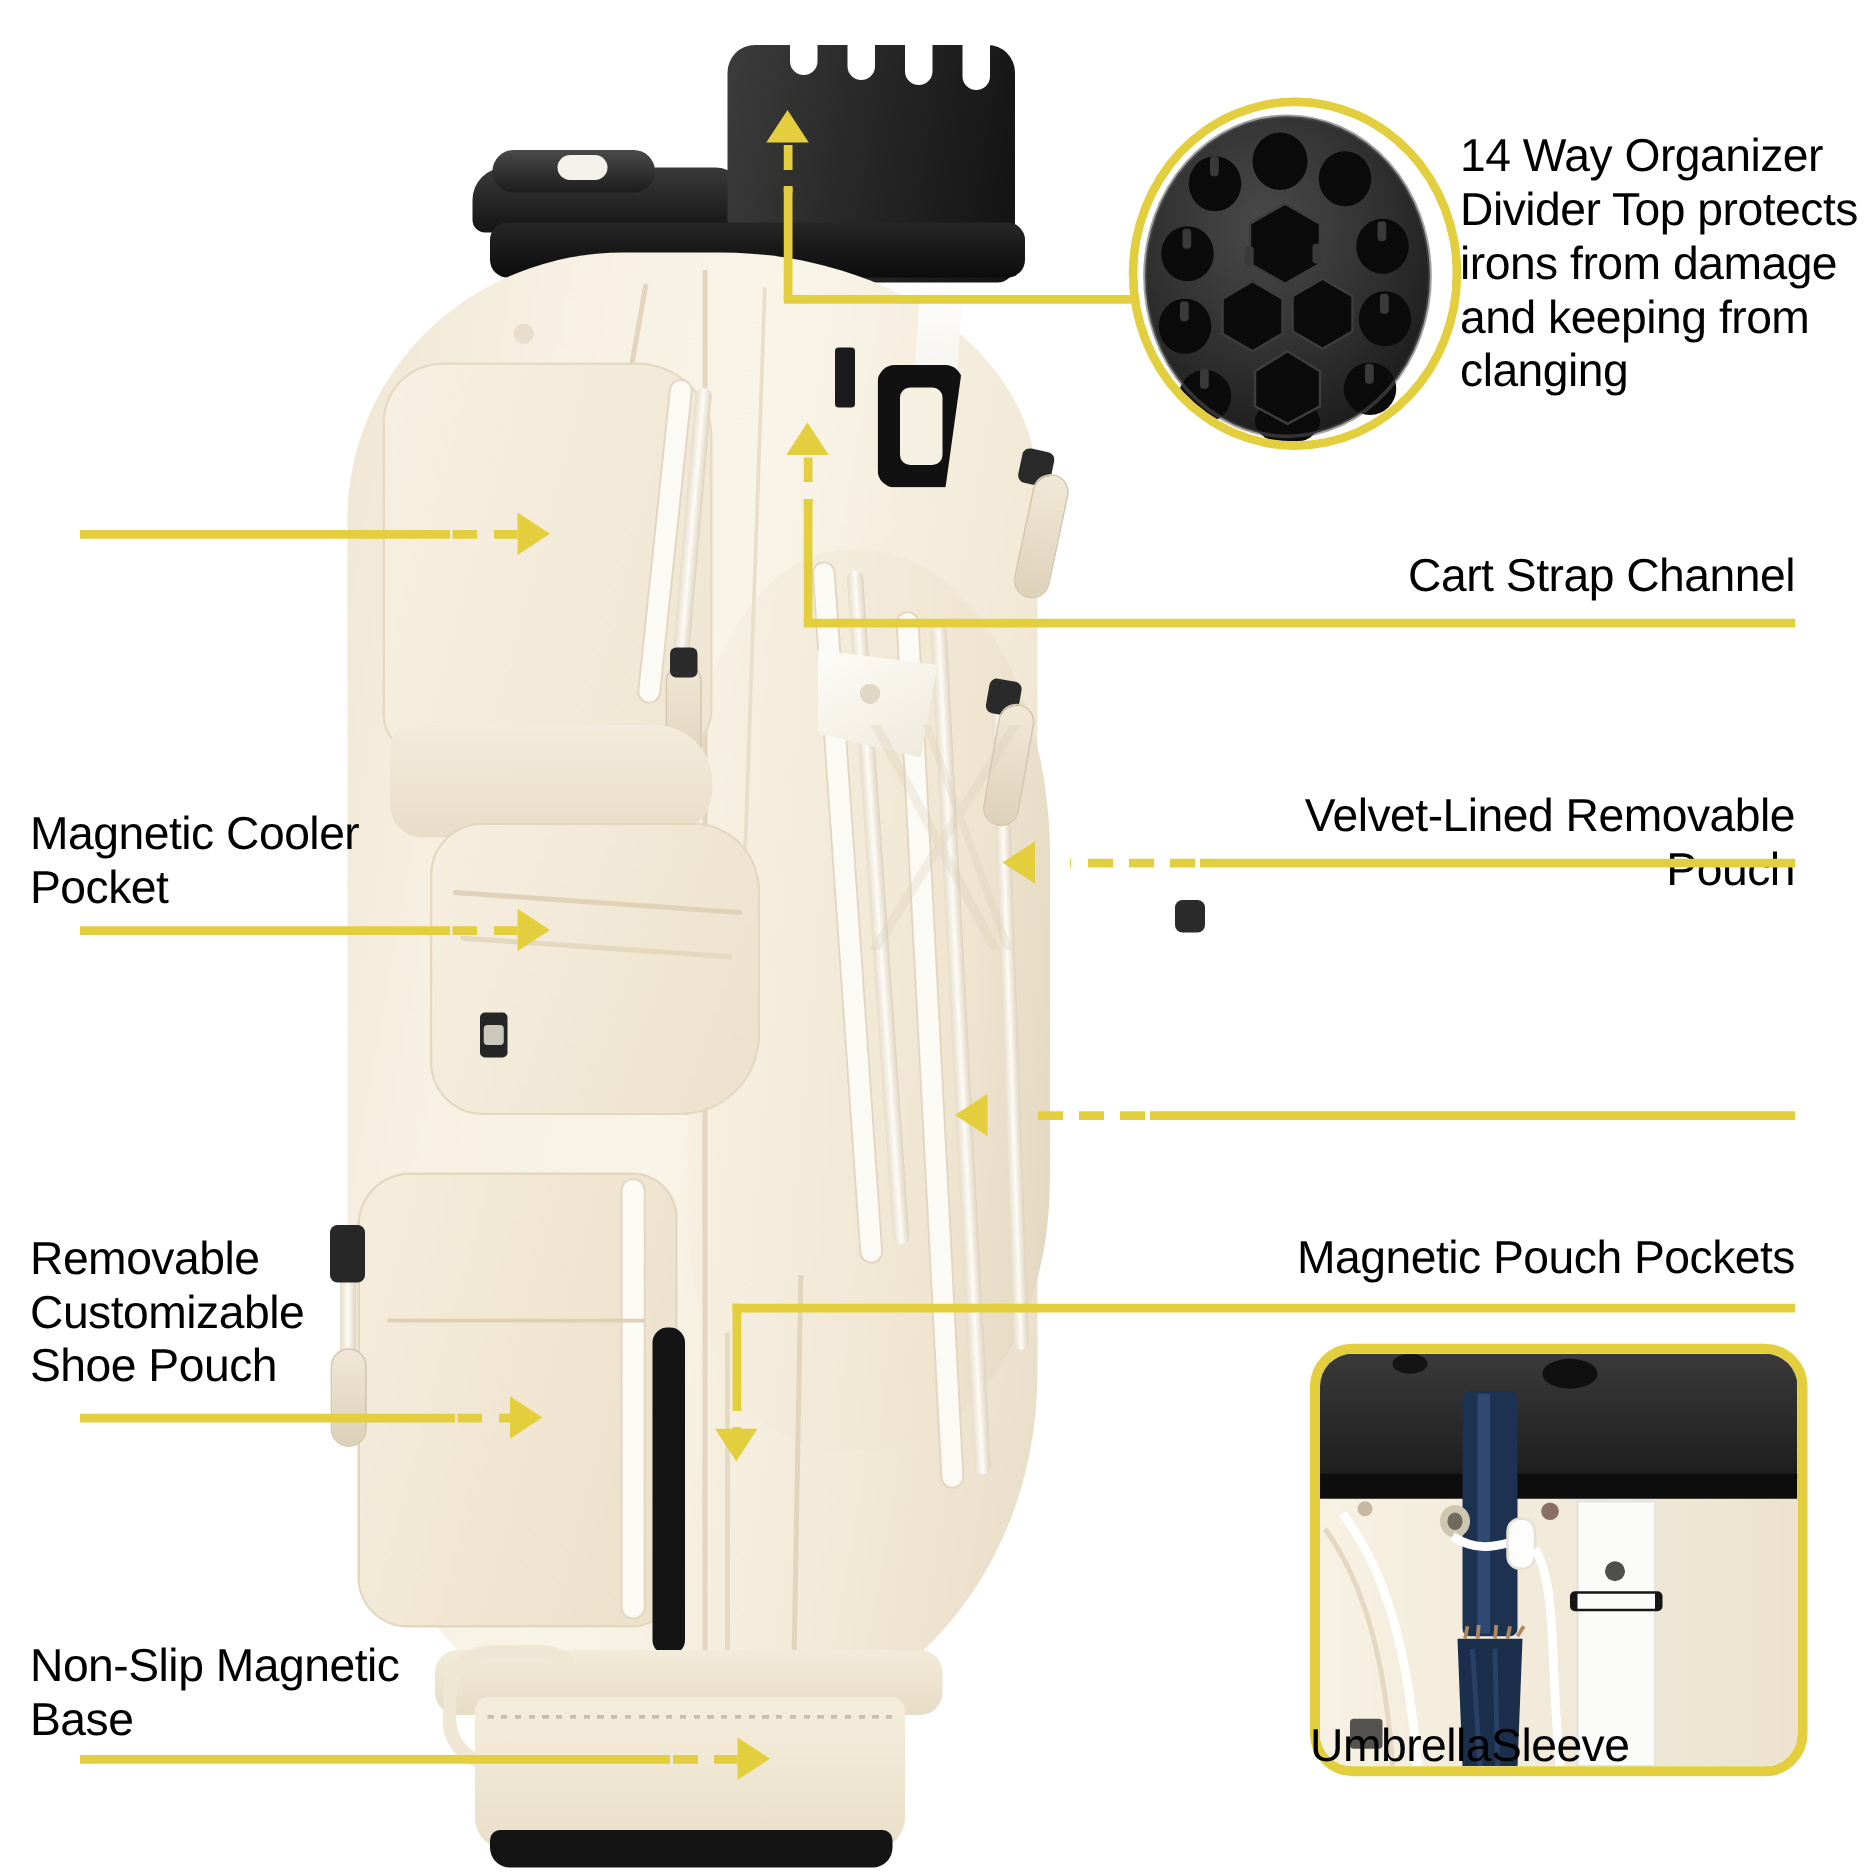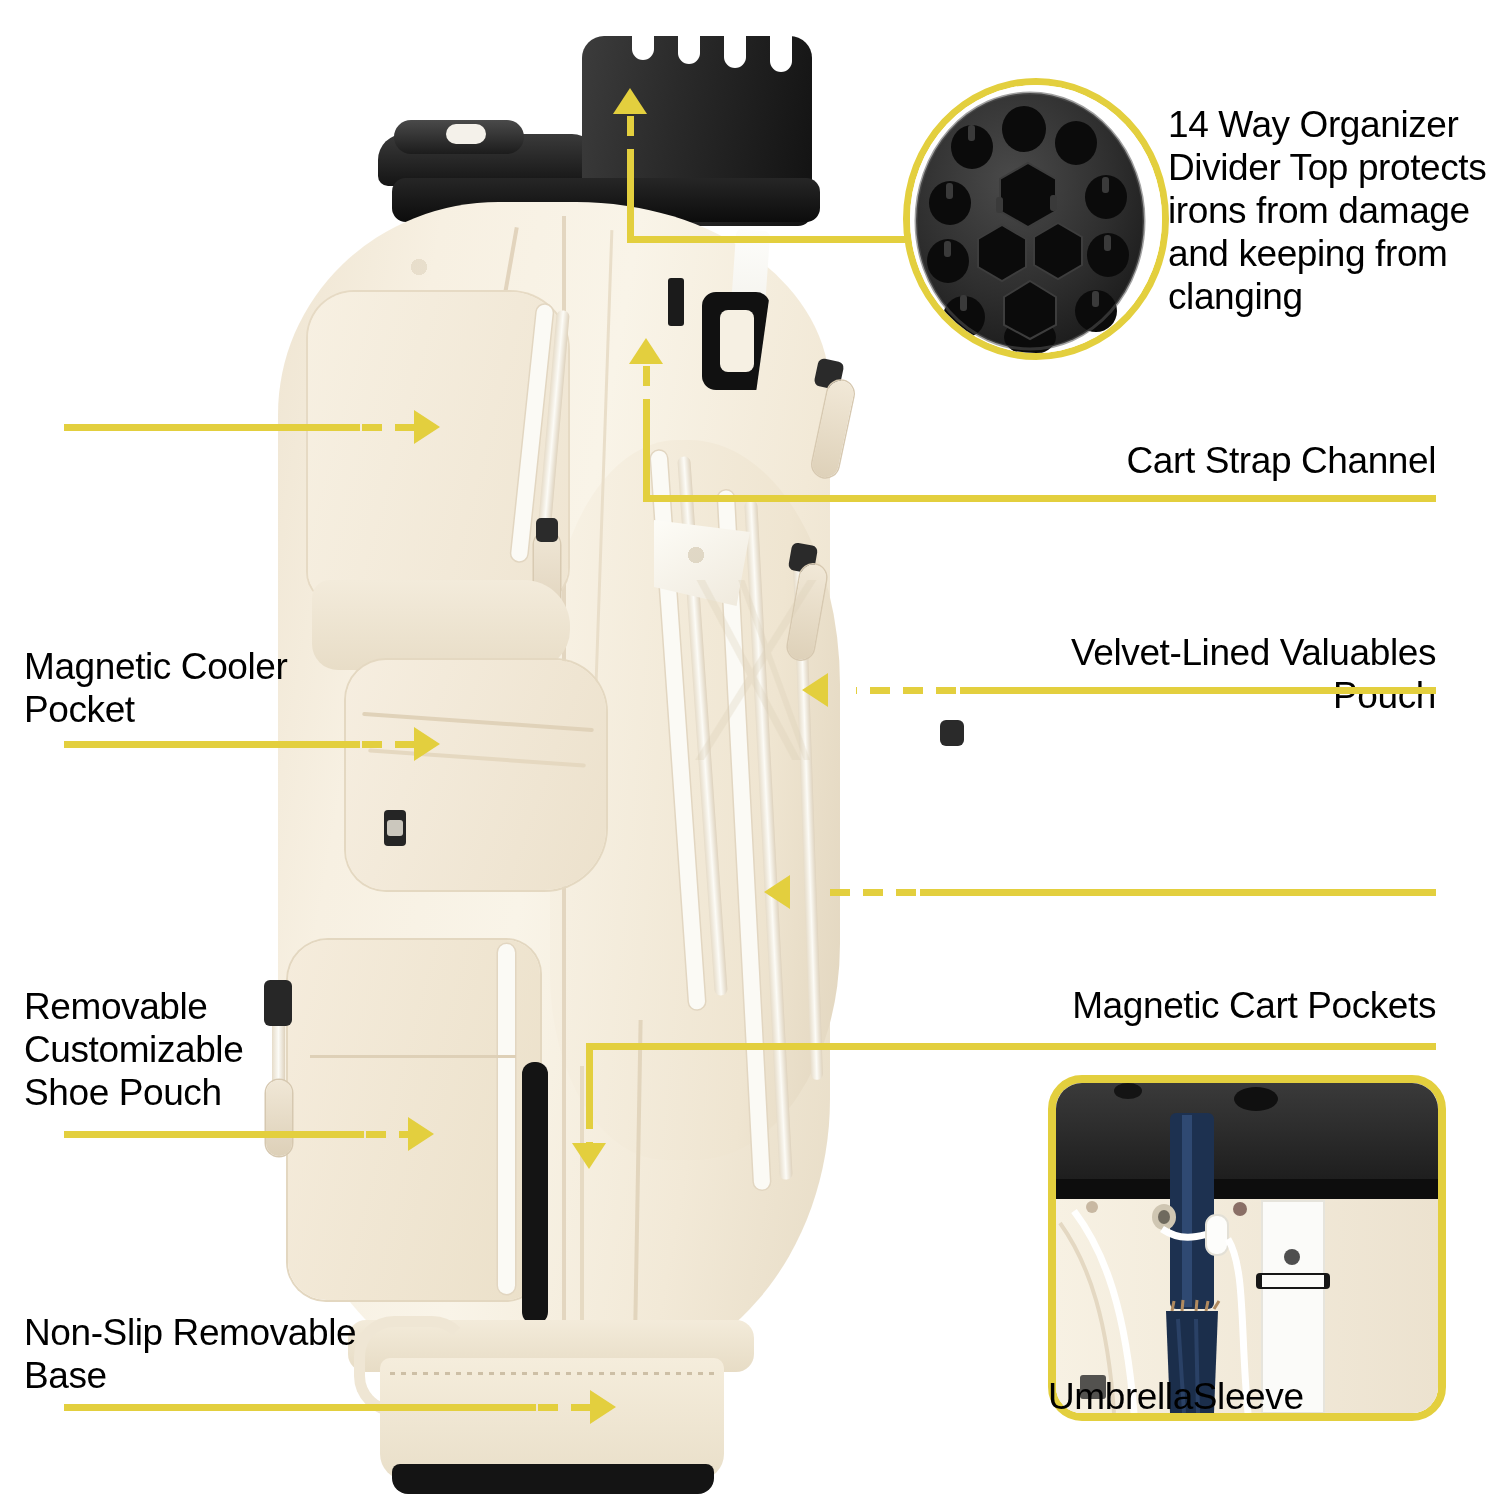--- a/index.html
+++ b/index.html
@@ -253,44 +253,44 @@
   <div class="dash" style="left:362px;top:741px;width:52px;"></div>
   <div class="arrowR" style="left:414px;top:727px;"></div>
 
   <div class="label" style="left:24px;top:986px;width:340px;">Removable
 Customizable
 Shoe Pouch</div>
   <div class="ln hline" style="left:64px;top:1131px;width:300px;"></div>
   <div class="dash" style="left:366px;top:1131px;width:42px;"></div>
   <div class="arrowR" style="left:408px;top:1117px;"></div>
 
-  <div class="label" style="left:24px;top:1312px;width:340px;">Non-Slip Removable
+  <div class="label" style="left:24px;top:1312px;width:340px;">Non-Slip Magnetic
 Base</div>
   <div class="ln hline" style="left:64px;top:1404px;width:472px;"></div>
   <div class="dash" style="left:538px;top:1404px;width:52px;"></div>
   <div class="arrowR" style="left:590px;top:1390px;"></div>
 
   <div class="label r" style="left:1016px;top:440px;width:420px;">Cart Strap Channel</div>
   <div class="ln hline" style="left:643px;top:495px;width:793px;"></div>
   <div class="ln vline" style="left:643px;top:400px;height:98px;"></div>
   <div class="dashv" style="left:643px;top:366px;height:38px;"></div>
   <div class="arrowU" style="left:629px;top:338px;"></div>
 
-  <div class="label r" style="left:980px;top:632px;width:456px;">Velvet-Lined Valuables Pouch</div>
+  <div class="label r" style="left:980px;top:632px;width:456px;">Velvet-Lined Removable Pouch</div>
   <div class="ln hline" style="left:960px;top:687px;width:476px;"></div>
   <div class="dash" style="left:856px;top:687px;width:100px;
               background:repeating-linear-gradient(to left,#e3cf3e 0 20px,transparent 20px 33px);"></div>
   <div class="arrowL" style="left:802px;top:673px;"></div>
 
   <div class="ln hline" style="left:920px;top:889px;width:516px;"></div>
   <div class="dash" style="left:818px;top:889px;width:98px;
               background:repeating-linear-gradient(to left,#e3cf3e 0 20px,transparent 20px 33px);"></div>
   <div class="arrowL" style="left:764px;top:875px;"></div>
 
-  <div class="label r" style="left:1036px;top:985px;width:400px;">Magnetic Cart Pockets</div>
+  <div class="label r" style="left:1036px;top:985px;width:400px;">Magnetic Pouch Pockets</div>
   <div class="ln hline" style="left:586px;top:1043px;width:850px;"></div>
   <div class="ln vline" style="left:586px;top:1043px;height:68px;"></div>
   <div class="dashv" style="left:586px;top:1109px;height:36px;"></div>
   <div class="arrowD" style="left:572px;top:1143px;"></div>
 
   <div class="rounded-inset" style="left:1048px;top:1075px;width:382px;height:330px;">
     <svg viewBox="0 0 382 330" width="382" height="330">
       <defs>
         <linearGradient id="topg" x1="0" y1="0" x2="0" y2="1">
           <stop offset="0%" stop-color="#3a3a3a"></stop>

